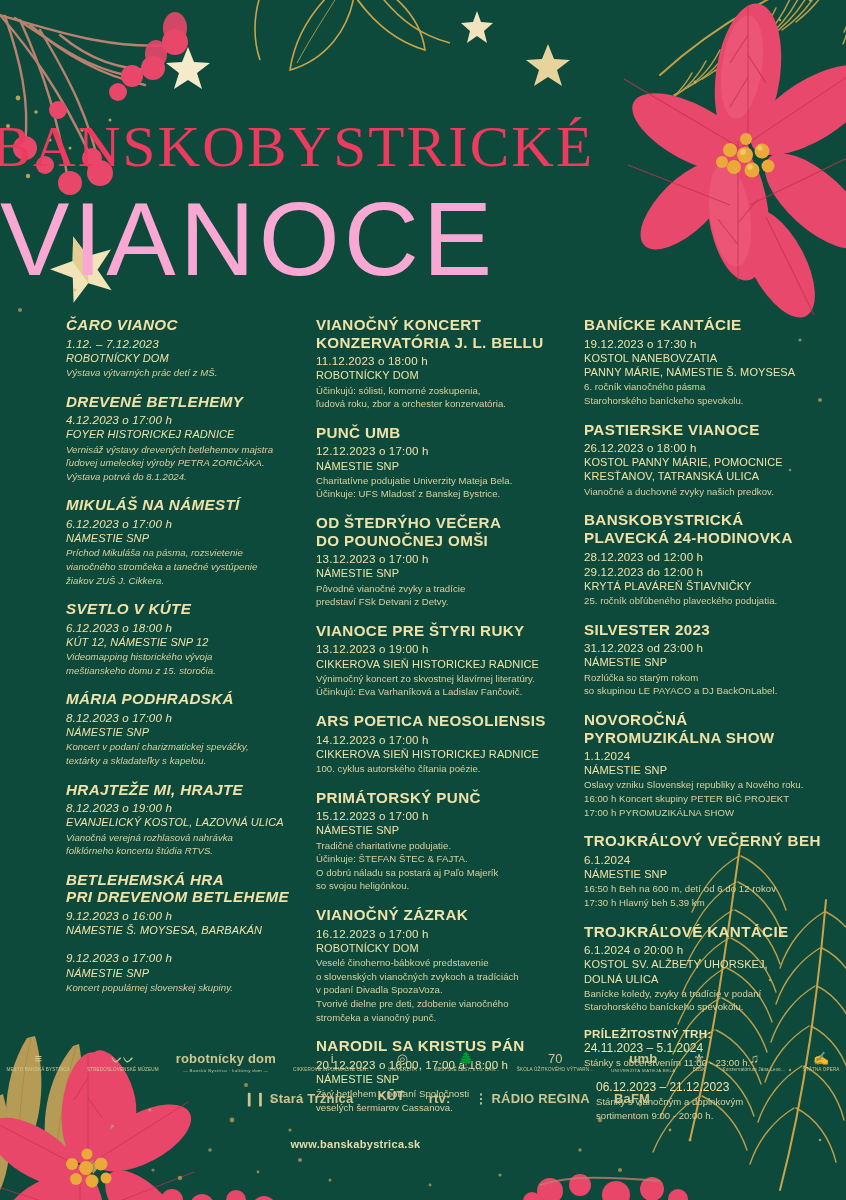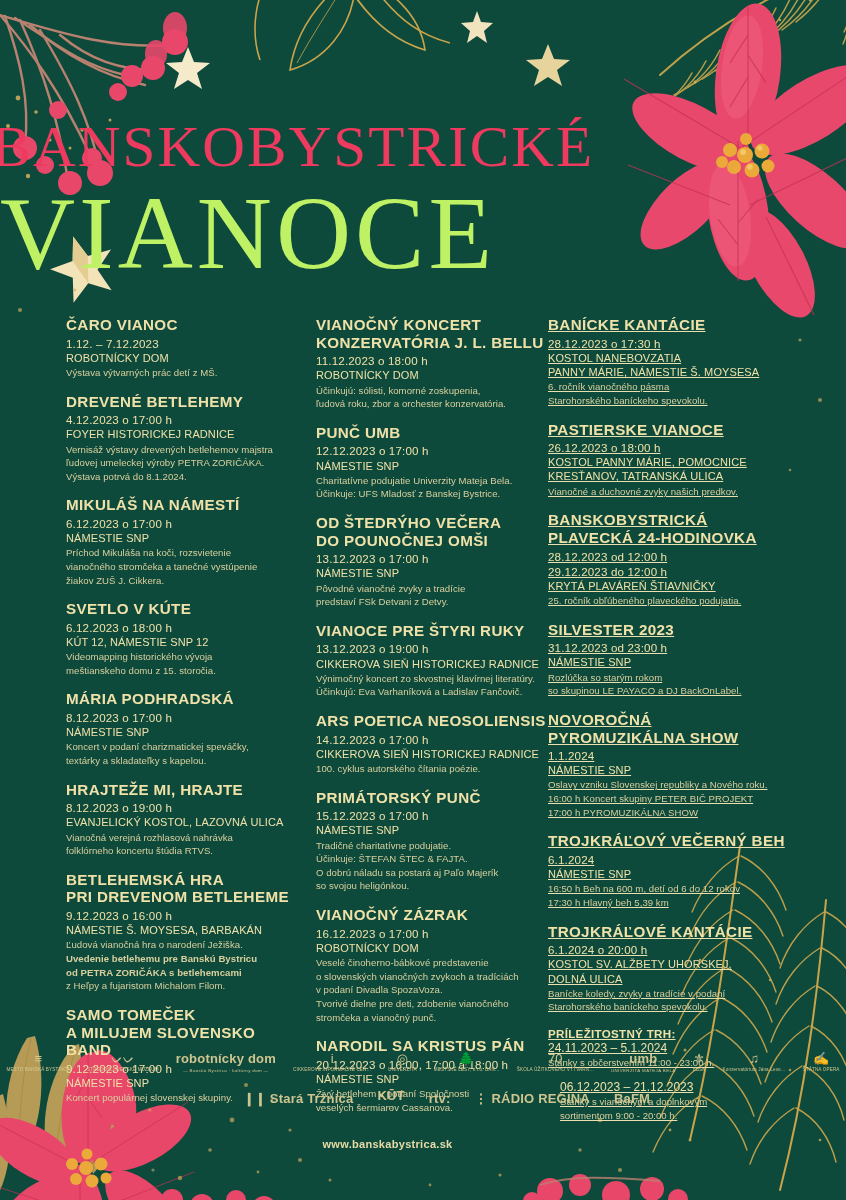--- a/index.html
+++ b/index.html
@@ -18,32 +18,32 @@
   
   .title-wrap{position:absolute;left:0;top:118px;width:846px;text-align:left;z-index:5;}
   .title-1{
     font-family:"Liberation Serif", serif;
     color:#EE3A5E;
     font-size:58px;letter-spacing:2.0px;line-height:1;
     font-weight:400;
     transform:scaleX(1.02);
   }
   .title-2{
-    font-family:Liberation Serif, serif;
-    color:#bef264;
+    font-family:Liberation Sans, sans-serif;
+    color:#f9a8d4;
     font-size:104px;letter-spacing:4px;line-height:1.02;
-    margin-top:4px;font-weight:400;
+    margin-top:10px;font-weight:400;
   }
 
   
   .columns{position:absolute;left:0;top:316px;width:846px;height:730px;z-index:6;}
   .col{position:absolute;top:0;}
-  .col-1{left:66px;width:230px;}
+  .col-1{left:66px;width:230px;font-style:italic;}
   .col-2{left:316px;width:240px;}
-  .col-3{left:548px;width:248px;text-decoration:underline;}
+  .col-3{left:584px;width:248px;}
 
   .ev{margin-bottom:13px;}
   .ev:last-child{margin-bottom:0;}
   .ev-title{
     font-size:15.2px;font-weight:700;color:#EFE1A8;
     letter-spacing:.35px;line-height:1.16;margin-bottom:2px;
     text-transform:uppercase;
   }
   .ev-date{font-size:11.6px;color:#EFE1A8;line-height:1.3;letter-spacing:.15px;}
   .ev-place{font-size:11px;color:#EFE1A8;line-height:1.3;letter-spacing:.1px;text-transform:uppercase;}
@@ -63,21 +63,21 @@
     color:#D8CB94;font-size:7px;letter-spacing:.2px;
     display:flex;flex-direction:column;align-items:center;justify-content:center;
     line-height:1.15;text-align:center;opacity:.95;
   }
   .logo .lg-mark{font-size:13px;line-height:1;margin-bottom:2px;letter-spacing:0;}
   .logo .lg-txt{font-size:4.6px;letter-spacing:.15px;white-space:nowrap;}
   .logo.wordmark{font-size:13px;font-weight:700;letter-spacing:.2px;}
   .logo.wordmark .lg-sub{font-size:4.4px;font-weight:400;letter-spacing:.4px;margin-top:1px;}
 
   
-  .footer{position:absolute;left:0;top:1138px;width:711px;text-align:center;z-index:7;padding-left:32px;}
+  .footer{position:absolute;left:0;top:1138px;width:711px;text-align:center;z-index:7;}
   .footer .url{font-size:11px;font-weight:700;color:#E8DCA6;letter-spacing:.3px;}
   .footer .note{font-size:8.4px;color:#CFC392;letter-spacing:.2px;margin-top:2px;}
 </style>
 </head>
 <body>
 
 <div id="poster">
 
   <div class="deco" style="left:-30px;top:-20px;width:330px;height:230px;">
     <svg width="330" height="230" viewBox="0 0 330 230">
@@ -424,21 +424,21 @@
         <div class="ev">
           <div class="ev-title">DREVENÉ BETLEHEMY</div>
           <div class="ev-date">4.12.2023 o 17:00 h</div>
           <div class="ev-place">FOYER HISTORICKEJ RADNICE</div>
           <div class="ev-desc"><span>Vernisáž výstavy drevených betlehemov majstra</span><br><span>ľudovej umeleckej výroby PETRA ZORIČÁKA.</span><br><span>Výstava potrvá do 8.1.2024.</span></div>
         </div>
         <div class="ev">
           <div class="ev-title">MIKULÁŠ NA NÁMESTÍ</div>
           <div class="ev-date">6.12.2023 o 17:00 h</div>
           <div class="ev-place">NÁMESTIE SNP</div>
-          <div class="ev-desc"><span>Príchod Mikuláša na koči, rozsvietenie</span><br><span>vianočného stromčeka a tanečné vystúpenie</span><br><span>žiakov ZUŠ J. Cikkera.</span></div>
+          <div class="ev-desc"><span>Príchod Mikuláša na pásma, rozsvietenie</span><br><span>vianočného stromčeka a tanečné vystúpenie</span><br><span>žiakov ZUŠ J. Cikkera.</span></div>
         </div>
         <div class="ev">
           <div class="ev-title">SVETLO V KÚTE</div>
           <div class="ev-date">6.12.2023 o 18:00 h</div>
           <div class="ev-place">KÚT 12, NÁMESTIE SNP 12</div>
           <div class="ev-desc"><span>Videomapping historického vývoja</span><br><span>meštianskeho domu z 15. storočia.</span></div>
         </div>
         <div class="ev">
           <div class="ev-title">MÁRIA PODHRADSKÁ</div>
           <div class="ev-date">8.12.2023 o 17:00 h</div>
@@ -448,24 +448,22 @@
         <div class="ev">
           <div class="ev-title">HRAJTEŽE MI, HRAJTE</div>
           <div class="ev-date">8.12.2023 o 19:00 h</div>
           <div class="ev-place">EVANJELICKÝ KOSTOL, LAZOVNÁ ULICA</div>
           <div class="ev-desc"><span>Vianočná verejná rozhlasová nahrávka</span><br><span>folklórneho koncertu štúdia RTVS.</span></div>
         </div>
         <div class="ev">
           <div class="ev-title">BETLEHEMSKÁ HRA<br>PRI DREVENOM BETLEHEME</div>
           <div class="ev-date">9.12.2023 o 16:00 h</div>
           <div class="ev-place">NÁMESTIE Š. MOYSESA, BARBAKÁN</div>
-          <div class="ev-desc"><span>Ľudová vianočná hra o narodení Ježiška.</span><br><span style="font-weight: 700;">Uvedenie betlehemu pre Banskú Bystricu</span><br><span style="font-weight: 700;">od PETRA ZORIČÁKA s betlehemcami</span><br><span>z Heľpy a fujaristom Michalom Filom.</span></div>
-        </div>
-        <div class="ev">
-          <div class="ev-title">SAMO TOMEČEK<br>A MILUJEM SLOVENSKO BAND</div>
+        </div>
+        <div class="ev">
           <div class="ev-date">9.12.2023 o 17:00 h</div>
           <div class="ev-place">NÁMESTIE SNP</div>
           <div class="ev-desc"><span>Koncert populárnej slovenskej skupiny.</span></div>
         </div>
       </div>
     <div class="col col-2" id="col-2">
         <div class="ev">
           <div class="ev-title">VIANOČNÝ KONCERT<br>KONZERVATÓRIA J. L. BELLU</div>
           <div class="ev-date">11.12.2023 o 18:00 h</div>
           <div class="ev-place">ROBOTNÍCKY DOM</div>
@@ -510,21 +508,21 @@
         <div class="ev">
           <div class="ev-title">NARODIL SA KRISTUS PÁN</div>
           <div class="ev-date">20.12.2023 o 16:00, 17:00 a 18:00 h</div>
           <div class="ev-place">NÁMESTIE SNP</div>
           <div class="ev-desc"><span>Živý betlehem v podaní Spoločnosti</span><br><span>veselých šermiarov Cassanova.</span></div>
         </div>
       </div>
     <div class="col col-3" id="col-3">
         <div class="ev">
           <div class="ev-title">BANÍCKE KANTÁCIE</div>
-          <div class="ev-date">28.12.2023 o 17:30 h</div>
+          <div class="ev-date">19.12.2023 o 17:30 h</div>
           <div class="ev-place">KOSTOL NANEBOVZATIA<br>PANNY MÁRIE, NÁMESTIE Š. MOYSESA</div>
           <div class="ev-desc"><span>6. ročník vianočného pásma</span><br><span>Starohorského baníckeho spevokolu.</span></div>
         </div>
         <div class="ev">
           <div class="ev-title">PASTIERSKE VIANOCE</div>
           <div class="ev-date">26.12.2023 o 18:00 h</div>
           <div class="ev-place">KOSTOL PANNY MÁRIE, POMOCNICE<br>KRESŤANOV, TATRANSKÁ ULICA</div>
           <div class="ev-desc"><span>Vianočné a duchovné zvyky našich predkov.</span></div>
         </div>
         <div class="ev">

